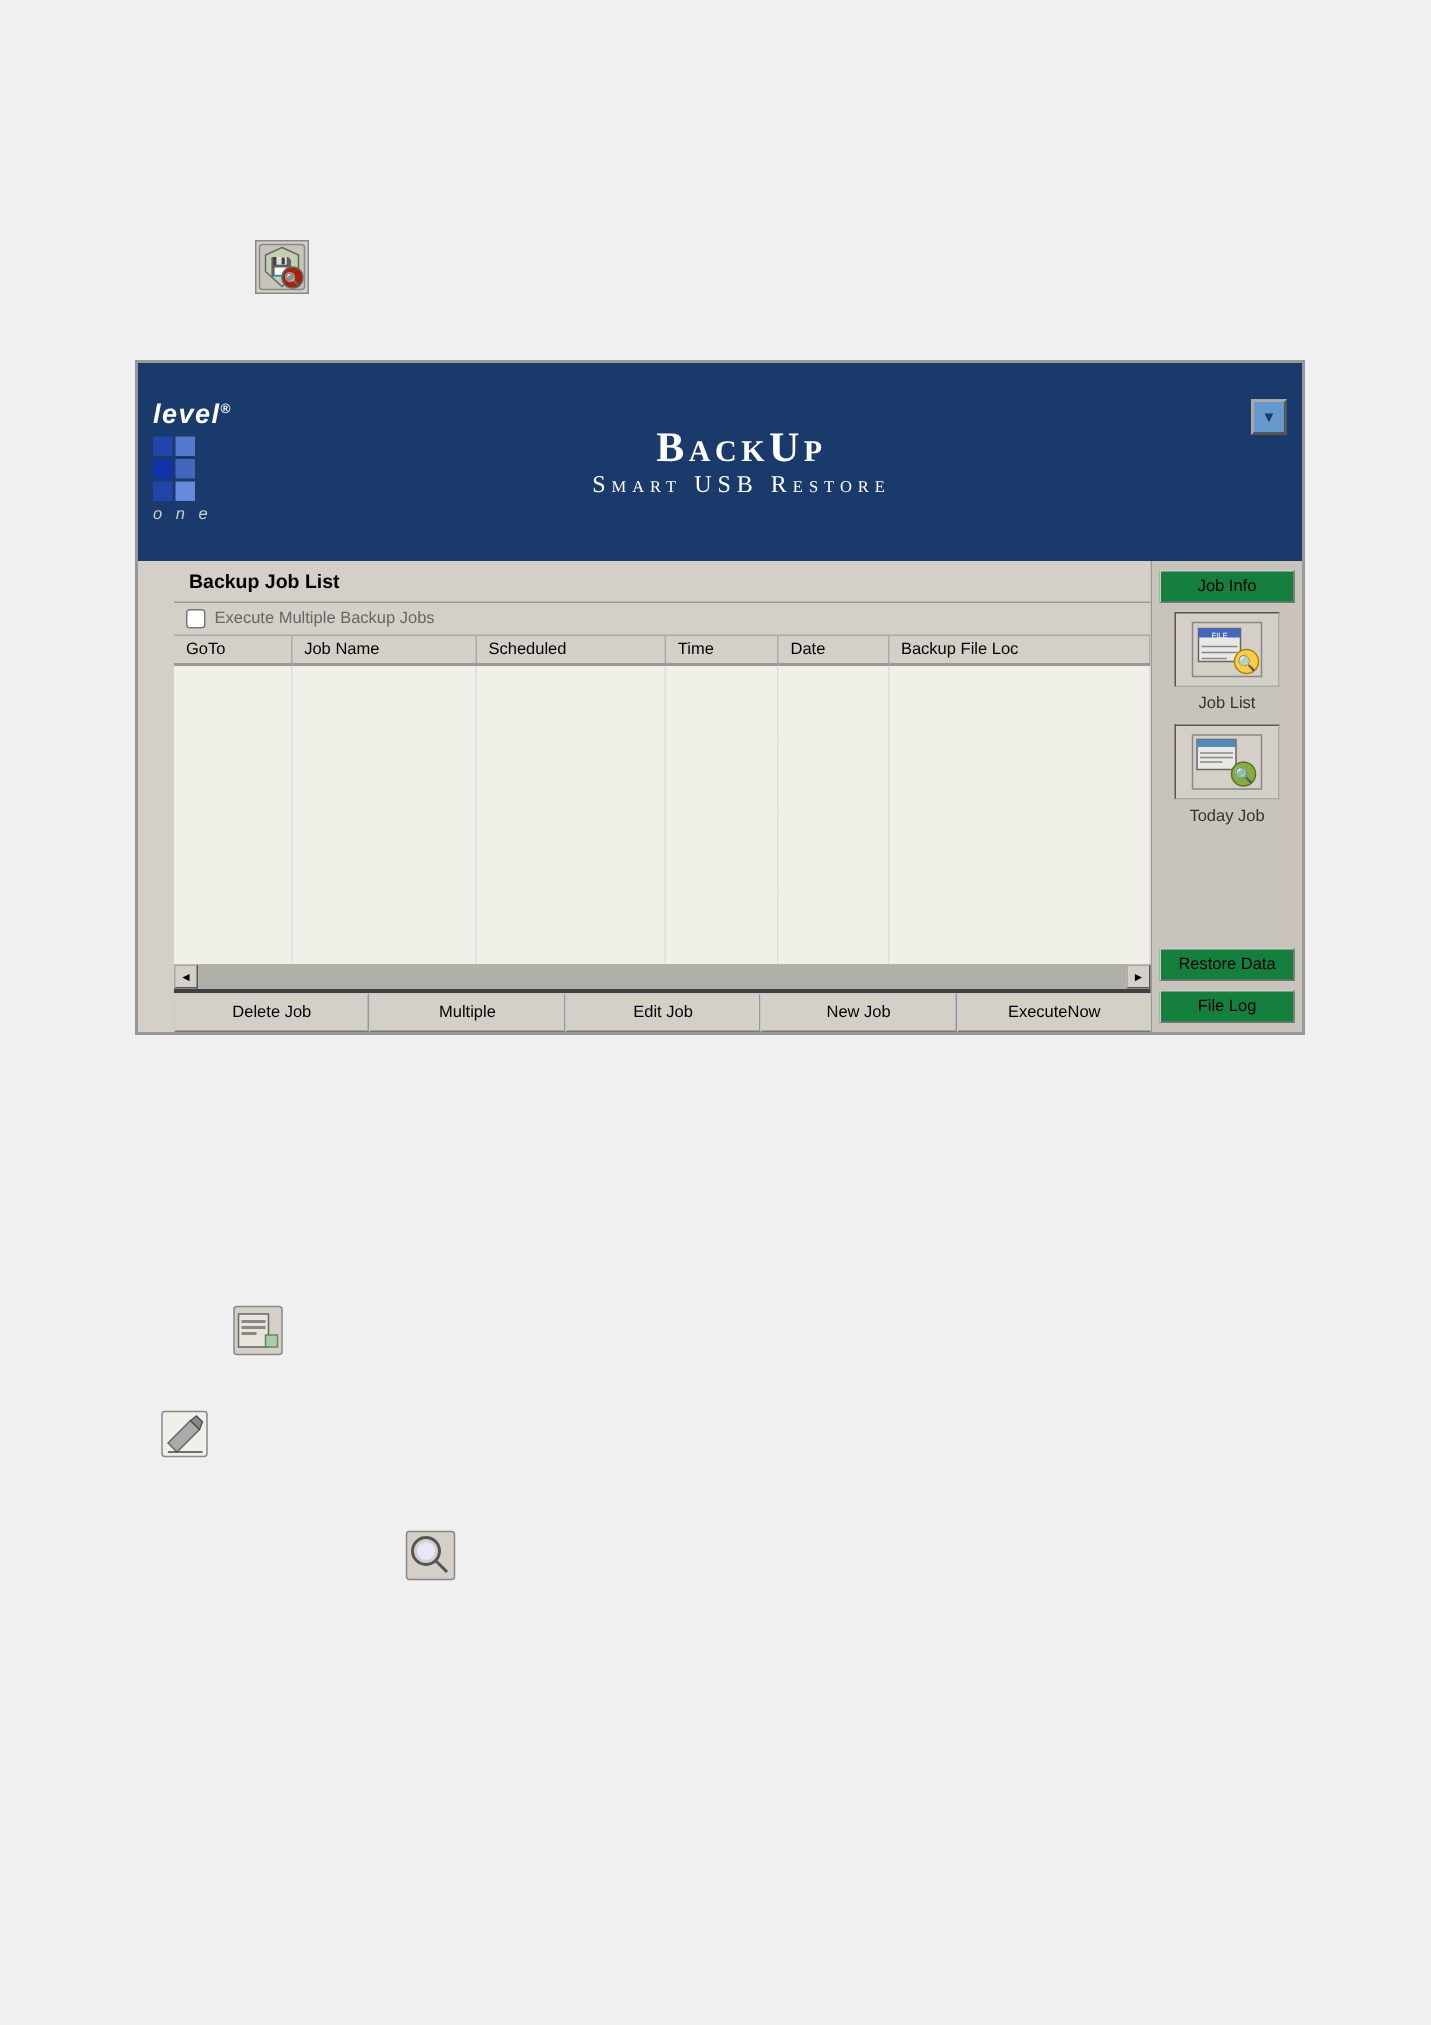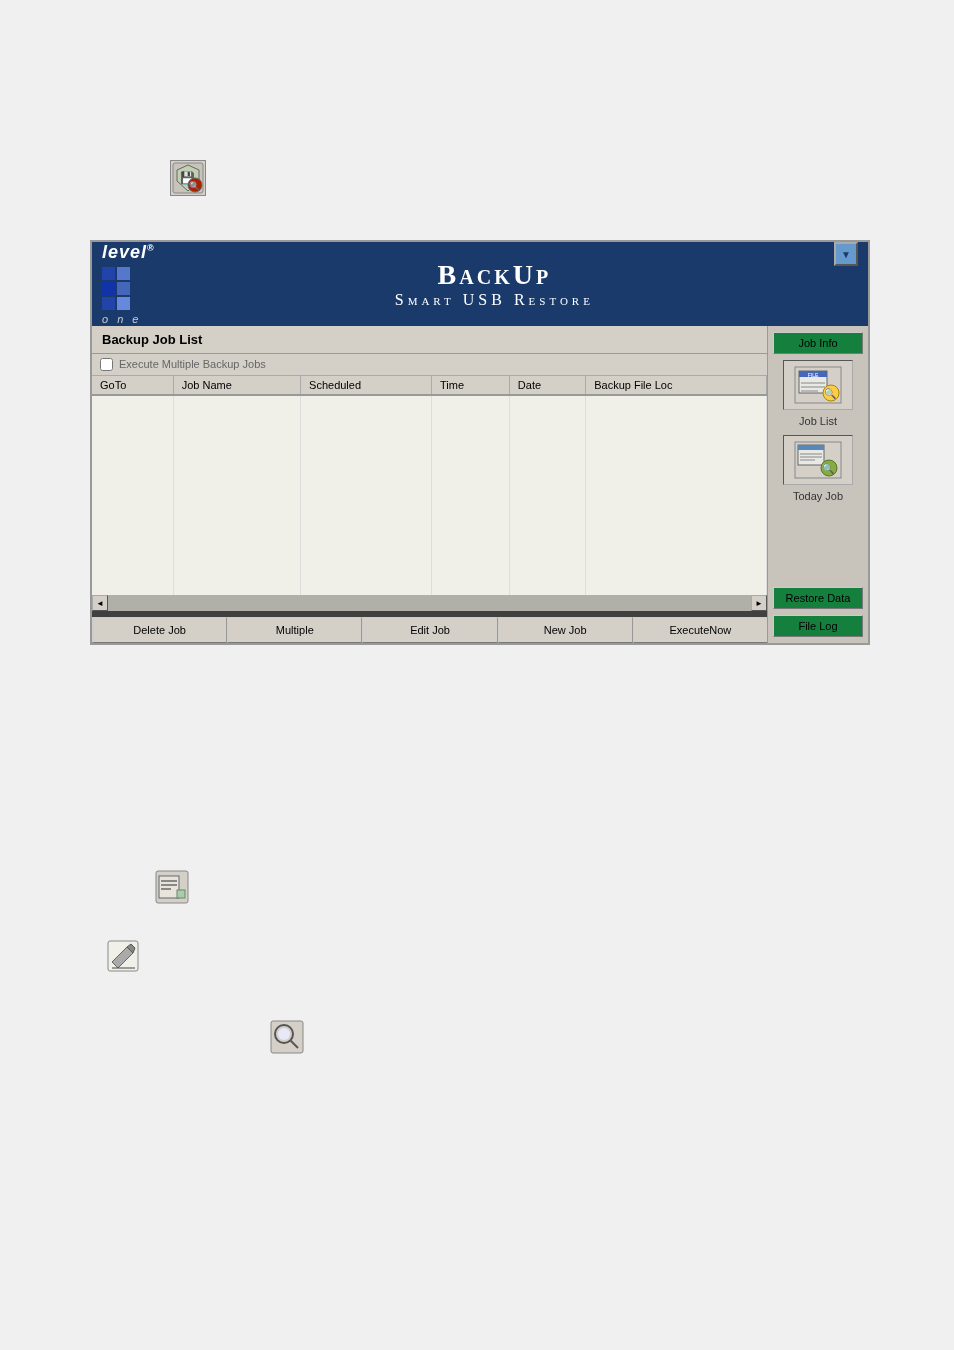--- a/index.html
+++ b/index.html
@@ -34,21 +34,21 @@
       left: 90px;
       width: 780px;
       border: 2px solid #999;
       background: #d4d0c8;
     }
 
     
     .app-header {
       background: #1a3a6b;
       color: white;
-      padding: 0 10px;
+      padding: 24px 10px;
       display: flex;
       align-items: center;
       justify-content: space-between;
       min-height: 80px;
     }
 
     .app-header-logo {
       color: white;
       font-size: 13px;
       font-style: italic;
@@ -92,20 +92,21 @@
     .app-header-control::after {
       content: '▼';
       color: #1a3a6b;
       font-size: 10px;
     }
 
     
     .app-content {
       display: flex;
       background: #d4d0c8;
+      margin-left: 24px;
     }
 
     
     .main-panel {
       flex: 1;
       padding: 0;
       border-right: 1px solid #999;
     }
 
     
@@ -207,21 +208,21 @@
       display: flex;
       align-items: center;
       justify-content: center;
       font-size: 8px;
       cursor: pointer;
     }
 
     
     .bottom-buttons {
       display: flex;
-      border-top: 6px solid #404040;
+      border-top: 3px solid #404040;
       background: #d4d0c8;
     }
 
     .bottom-btn {
       flex: 1;
       padding: 6px 4px;
       background: #d4d0c8;
       border: 1px outset #ccc;
       cursor: pointer;
       font-size: 11px;

